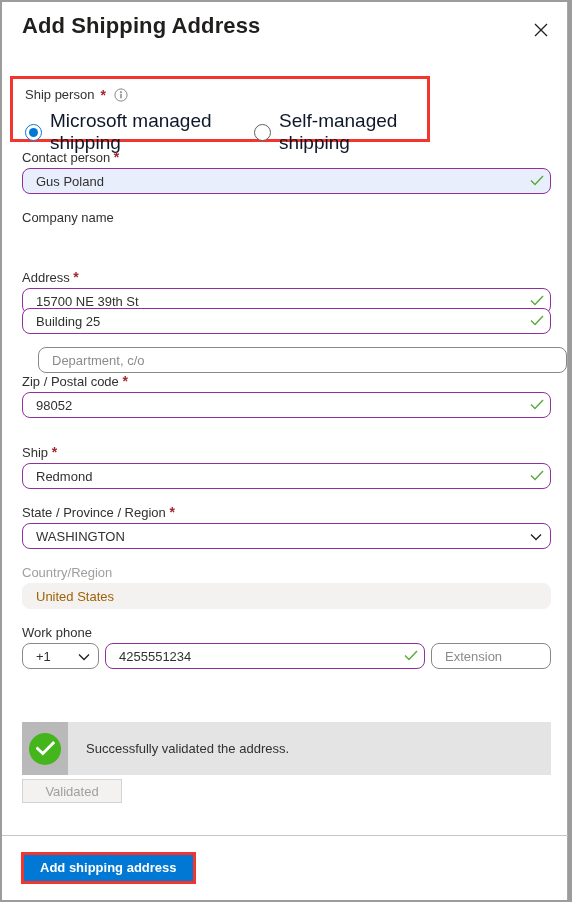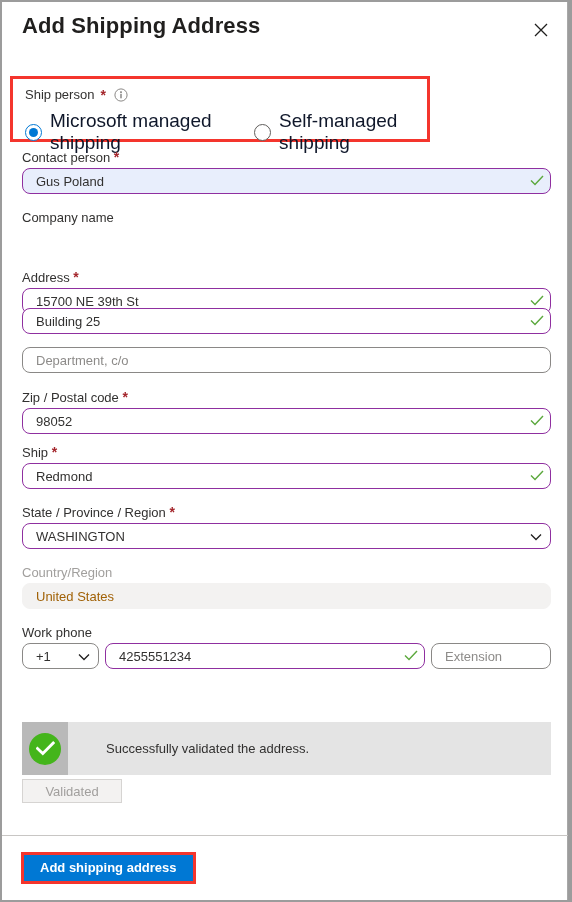--- a/index.html
+++ b/index.html
@@ -202,21 +202,20 @@
 
   
   .valid-banner {
     position: absolute;
     left: 20px;
     width: 529px;
     height: 53px;
     background: #e4e4e4;
     display: flex;
     align-items: stretch;
-    gap: 20px;
   }
   .valid-icon-cell {
     width: 46px;
     background: #b9b9b9;
     display: flex;
     align-items: center;
     justify-content: center;
     flex: 0 0 auto;
   }
   .valid-msg {
@@ -363,27 +362,27 @@
       <div class="input-wrap">
         <input class="txt valid" type="text" value="Building 25" style="">
         <span class="check">
           <svg width="14" height="11" viewBox="0 0 14 11" aria-hidden="true">
             <path d="M1 5.5 L5 9.5 L13 1" stroke="#5ba83c" stroke-width="1.4" fill="none"></path>
           </svg>
         </span>
       </div>
     </div>
 
-    <div class="field-group" style="top:285px;">
+    <div class="field-group" style="top:285px;margin-left:16px;">
       <div class="input-wrap">
         <input class="txt" type="text" placeholder="Department, c/o" style="">
       </div>
     </div>
 
-    <div class="field-group" style="top:328px;">
+    <div class="field-group" style="top:312px;">
       <label class="field-label">
         <span>Zip / Postal code</span>
         <span class="req">*</span>
       </label>
       <div class="input-wrap">
         <input class="txt valid" type="text" value="98052" style="">
         <span class="check">
           <svg width="14" height="11" viewBox="0 0 14 11" aria-hidden="true">
             <path d="M1 5.5 L5 9.5 L13 1" stroke="#5ba83c" stroke-width="1.4" fill="none"></path>
           </svg>

